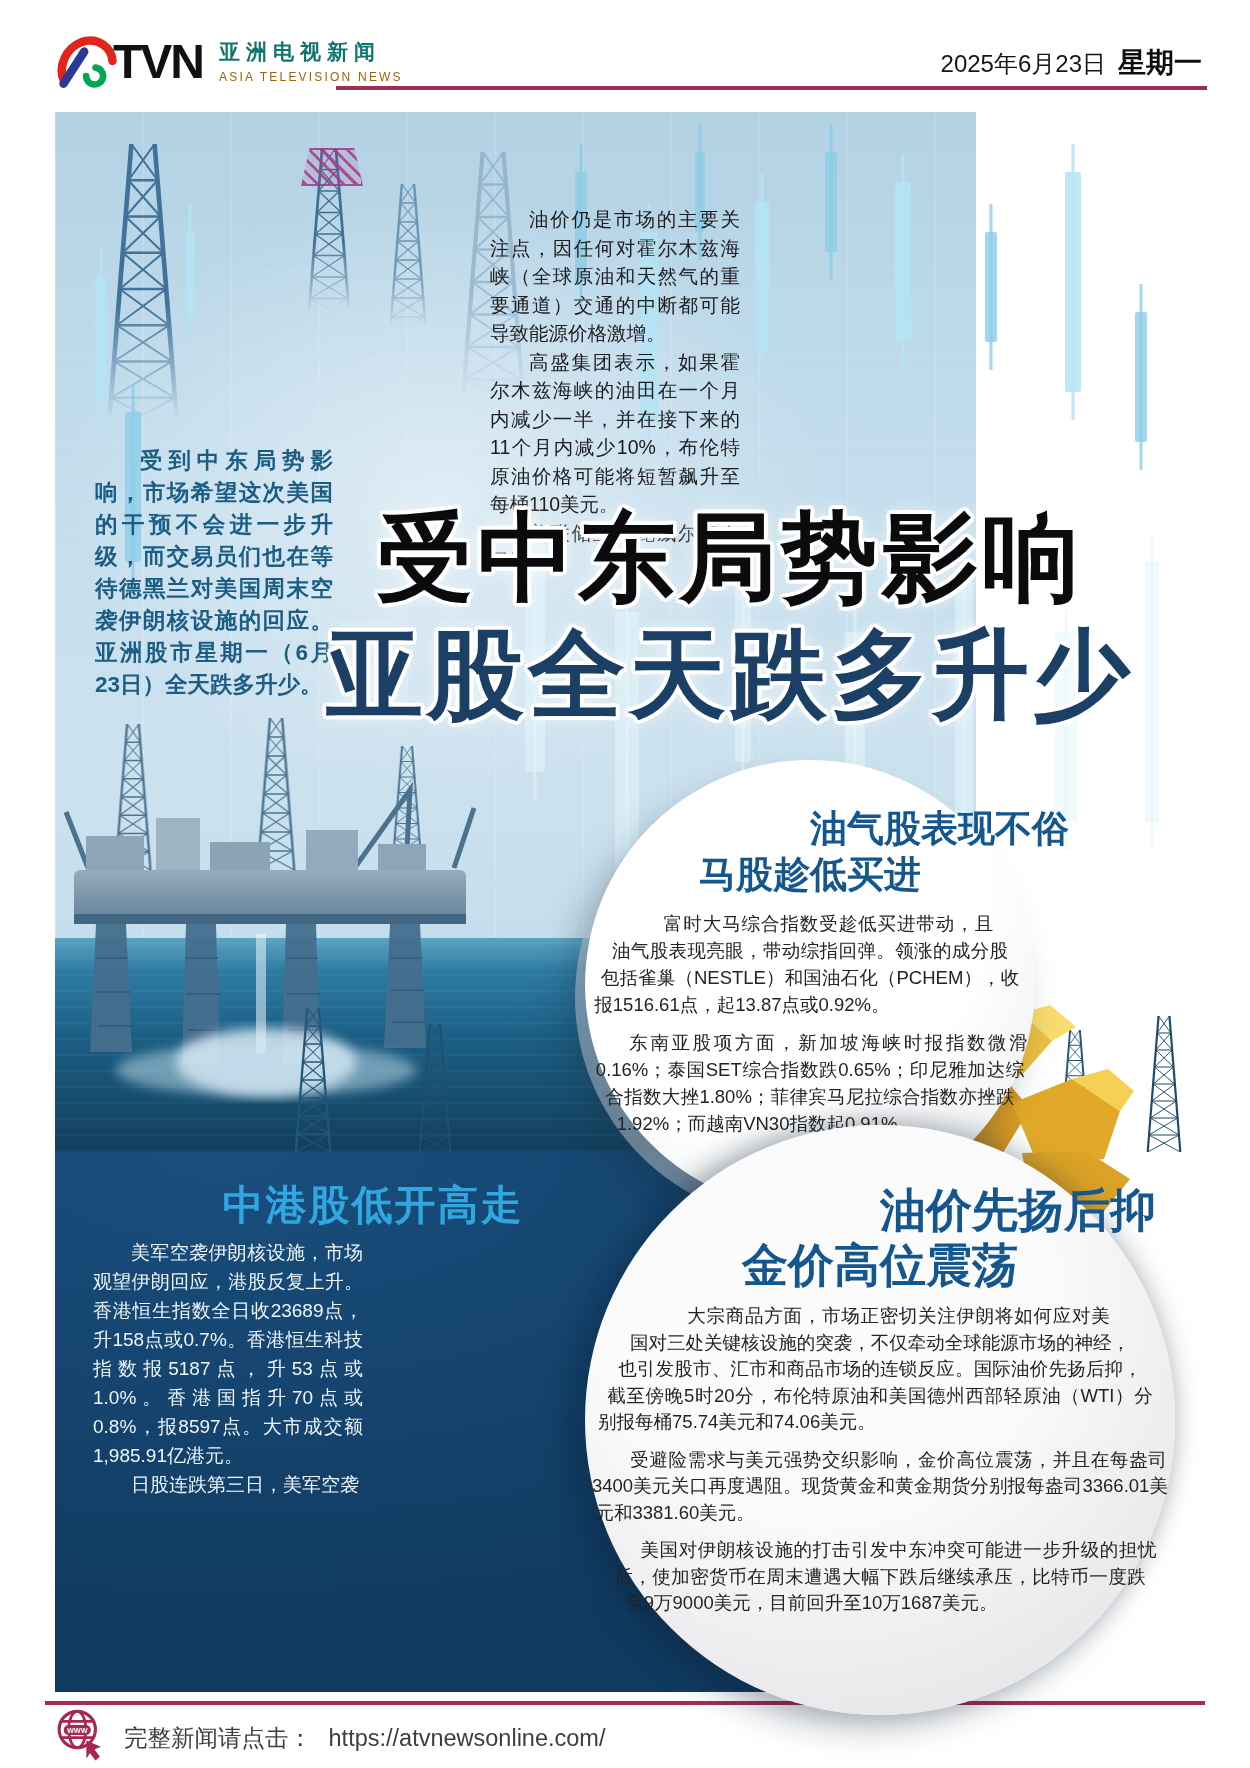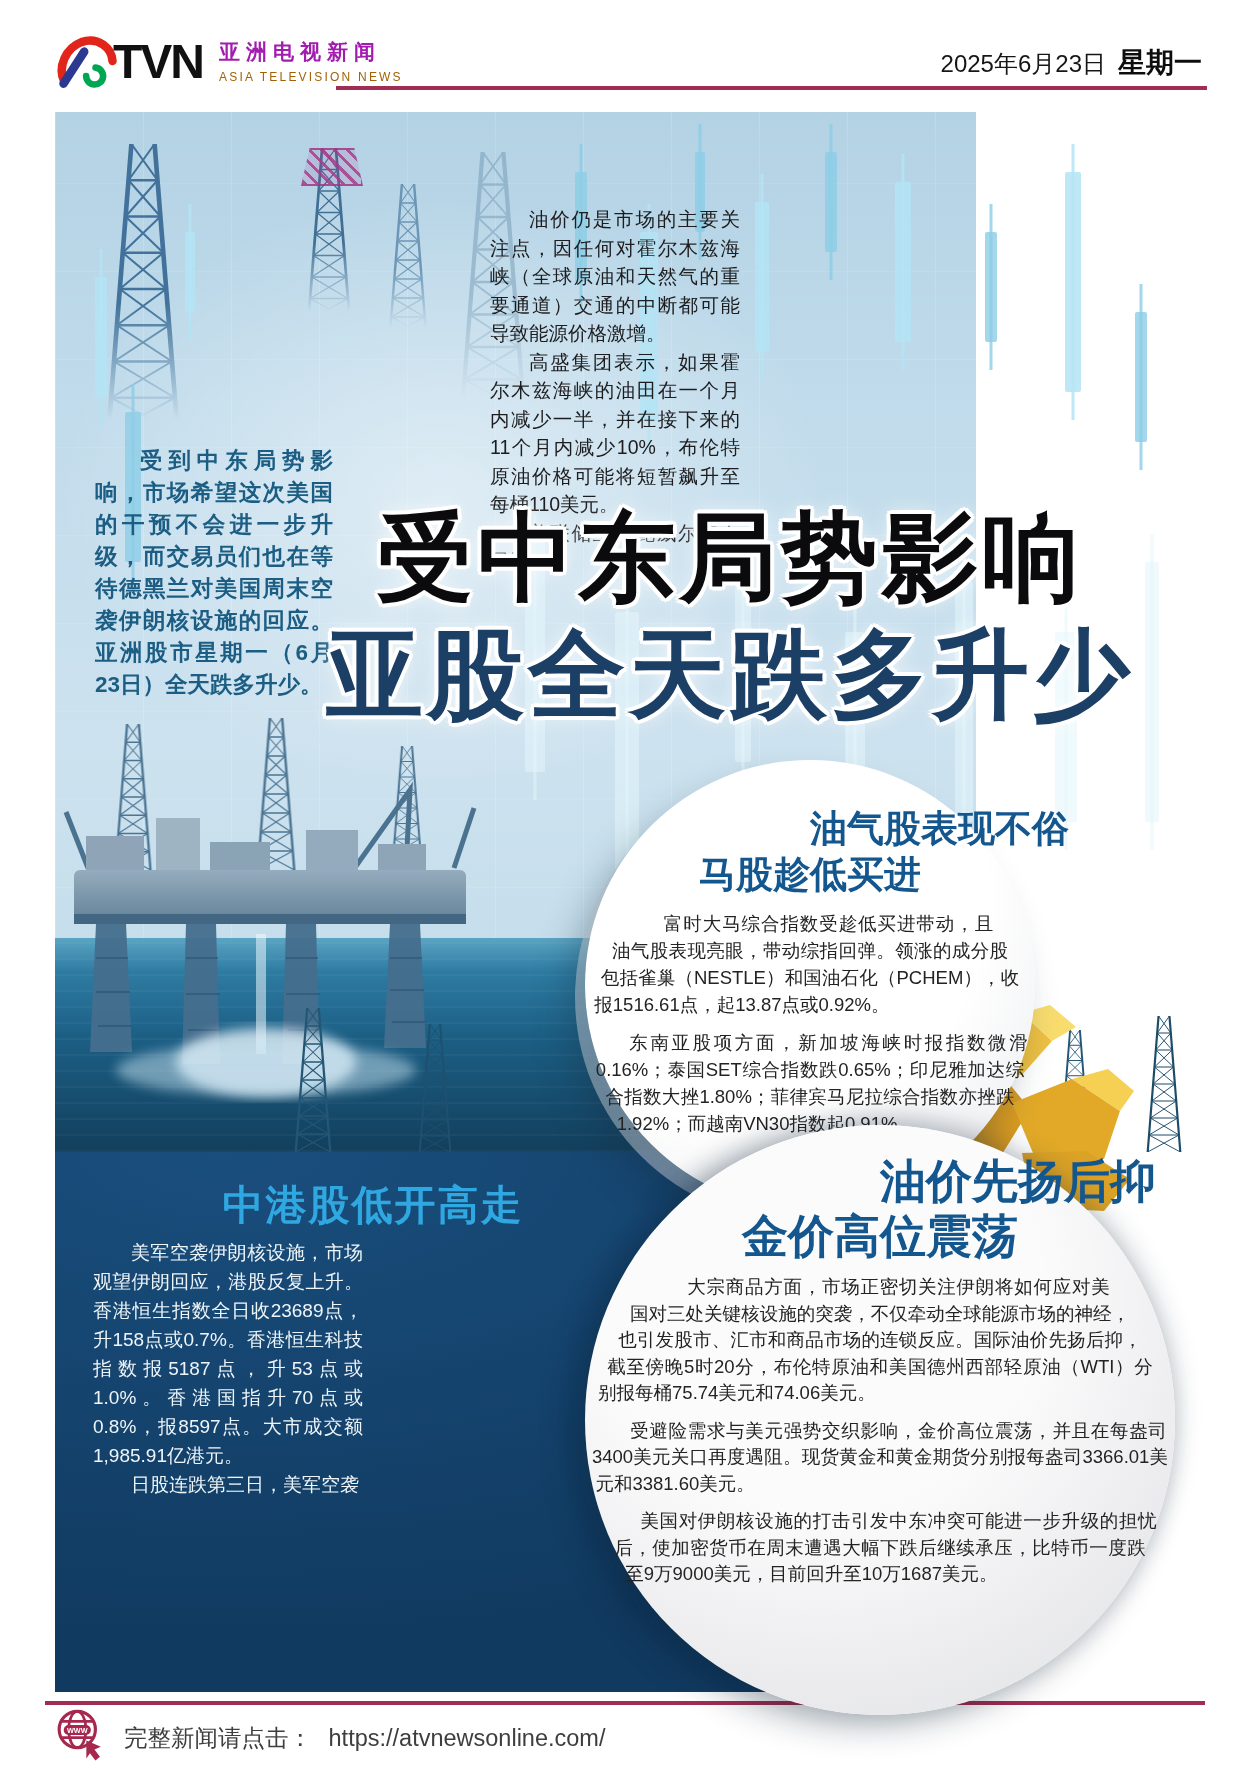--- a/index.html
+++ b/index.html
@@ -7,21 +7,21 @@
     width:1250px;height:1768px;position:relative;overflow:hidden;background:#ffffff;
     font-family:"Liberation Sans","DejaVu Sans",sans-serif;
     -webkit-font-smoothing:antialiased;
   }
   
   .masthead{position:absolute;left:0;top:0;width:100%;height:112px;}
   .logo-wrap{position:absolute;left:55px;top:32px;display:flex;align-items:center;}
   .logo-mark{width:66px;height:58px;}
   .logo-text{font-size:48px;font-weight:900;color:#111;letter-spacing:-2px;margin-left:-8px;}
   .brand{margin-left:16px;}
-  .brand-cn{font-size:21px;font-weight:700;color:#a21caf;letter-spacing:6px;}
+  .brand-cn{font-size:21px;font-weight:700;color:#0f766e;letter-spacing:6px;}
   .brand-en{font-size:12px;color:#a16207;letter-spacing:2.2px;margin-top:4px;}
   .header-rule{position:absolute;left:336px;right:43px;top:86px;height:4px;background:#a12d52;}
   .date-wrap{position:absolute;right:48px;top:44px;white-space:nowrap;}
   .date-text{font-size:24px;color:#161616;}
   .weekday-text{font-size:28px;font-weight:900;color:#0d0d0d;margin-left:12px;}
 
   
   .poster{position:absolute;left:55px;top:112px;width:921px;height:1580px;
     background:linear-gradient(180deg,#b3d2e4 0%,#c0dbeb 18%,#cde2ef 40%,#c3dcea 58%,#accfe2 72%,#9dc5da 82%,#9dc5da 100%);}
   .grid-overlay{position:absolute;left:0;top:0;width:100%;height:1040px;opacity:.5;z-index:2;
@@ -79,21 +79,21 @@
     box-shadow:0 -8px 26px rgba(18,40,60,.25),-14px 12px 32px rgba(10,30,50,.3);}
   .bubble-inner{width:100%;height:100%;}
   .shapeL{float:left;width:50%;height:100%;shape-margin:4px;
     shape-outside:polygon(0 0,100% 0,74.1% 1.7%,50% 6.7%,29.3% 14.6%,13.4% 25%,3.4% 37.1%,0 50%,3.4% 62.9%,13.4% 75%,29.3% 85.4%,50% 93.3%,74.1% 98.3%,100% 100%,0 100%);}
   .shapeR{float:right;width:50%;height:100%;shape-margin:4px;
     shape-outside:polygon(100% 0,0 0,25.9% 1.7%,50% 6.7%,70.7% 14.6%,86.6% 25%,96.6% 37.1%,100% 50%,96.6% 62.9%,86.6% 75%,70.7% 85.4%,50% 93.3%,25.9% 98.3%,0 100%,100% 100%);}
   .bubble-title{text-align:center;color:#14568e;font-weight:800;white-space:nowrap;}
   .bubble-oilgas .bubble-title{font-size:37px;line-height:1.24;}
   .bubble-oilgas .bubble-title.first{margin-top:46px;}
   .bubble-gold .bubble-title{font-size:46px;line-height:1.2;font-weight:900;}
-  .bubble-gold .bubble-title.first{margin-top:29px;text-align:center;}
+  .bubble-gold .bubble-title.first{margin-top:58px;text-align:center;}
   .bubble p{margin:11px 0;text-indent:2em;text-align:justify;color:#232323;}
   .bubble-oilgas p{font-size:18.5px;line-height:27px;}
   .bubble-gold p{font-size:18.5px;line-height:26.5px;}
   .bubble-oilgas p:first-of-type{margin-top:12px;}
   .bubble-gold p:first-of-type{margin-top:10px;}
 
   .gold-nuggets{position:absolute;left:817px;top:871px;width:270px;height:235px;z-index:11;}
 
   
   .market-title{position:absolute;left:38px;top:1066px;width:560px;z-index:10;text-align:center;

